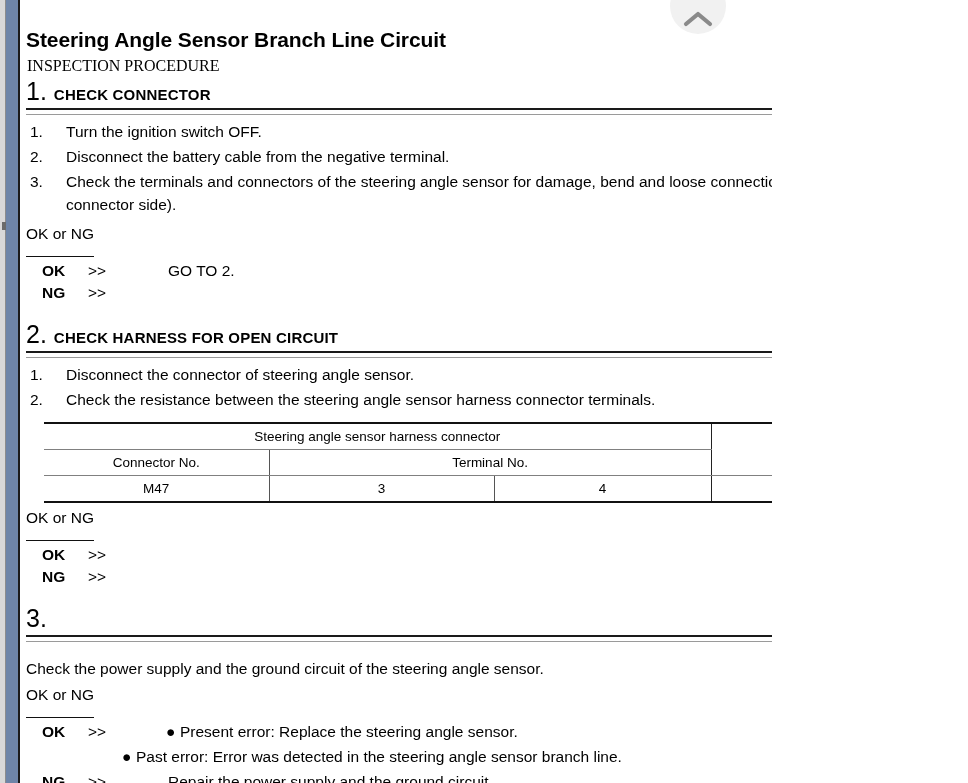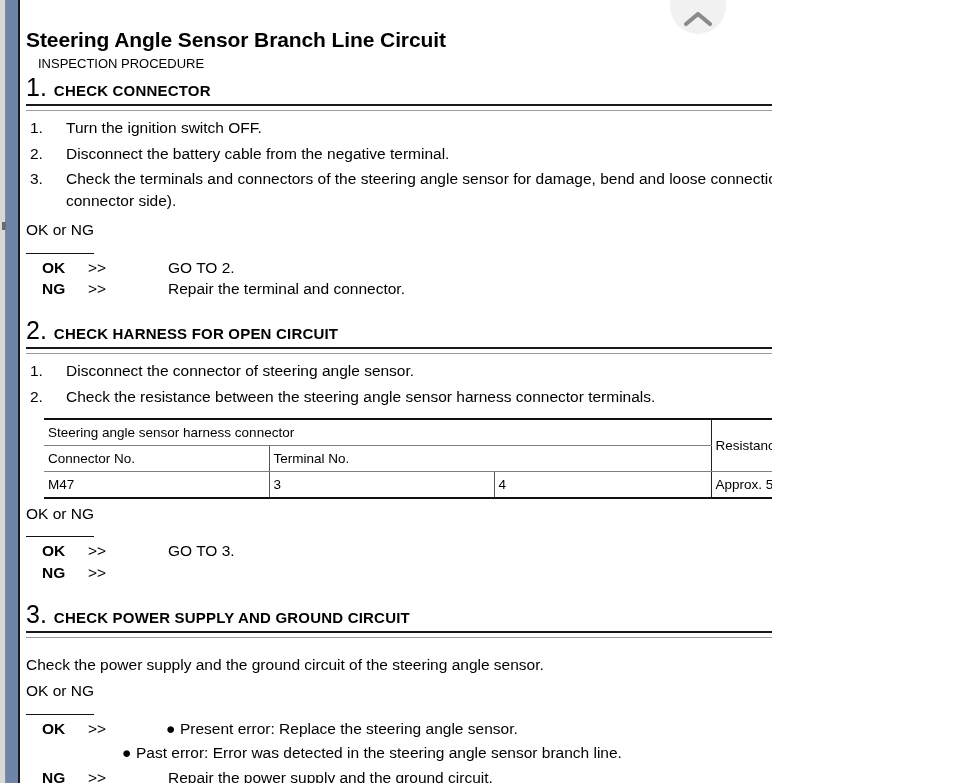--- a/index.html
+++ b/index.html
@@ -120,23 +120,24 @@
     position: absolute;
     right: 12px;
     top: 36px;
     font-size: 8.5px;
     font-style: italic;
     font-weight: normal;
     color: #3c3c3c;
     letter-spacing: 0.2px;
   }
   .section-label {
-    font-size: 13px;
+    font-size: 16px;
     line-height: 1.25;
-    margin: 4px 0 0 12px;
+    margin: 4px 0 0 1px;
+    font-family: Liberation Serif, serif;
   }
 
   
   .step-head {
     display: flex;
     align-items: baseline;
     margin-top: 3px;
   }
   .step-num {
     font-size: 25px;
@@ -231,20 +232,21 @@
 
   
   .spec-table {
     border-collapse: collapse;
     width: 890px;
     margin: 10px 0 0 18px;
     font-size: 13.5px;
     table-layout: fixed;
   }
   .spec-table td {
+    text-align: center;
     padding: 5px 4px;
     border: none;
     vertical-align: middle;
   }
   .tb-top { border-top: 2.5px solid #111 !important; }
   .tb-bot { border-bottom: 2.5px solid #111 !important; }
   .tb-thin-bot { border-bottom: 1.1px solid #808080 !important; }
   .tb-left { border-left: 1.4px solid #222 !important; }
   .vsep { border-right: 1.1px solid #555 !important; }
   .spacer-md { height: 16px; }
@@ -306,21 +308,20 @@
 
     <div class="verdicts">
       <div class="verdict">
         <span class="vk">OK</span>
         <span class="vr">&gt;&gt;</span>
         <span class="vt">GO TO 2.</span>
       </div>
       <div class="verdict">
         <span class="vk">NG</span>
         <span class="vr">&gt;&gt;</span>
-        <span class="vt">Repair the terminal and connector.</span>
       </div>
     </div>
 
     <div class="spacer-md"></div>
 
     
     <div class="step-head">
       <span class="step-num">2.</span>
       <span class="step-title">CHECK HARNESS FOR OPEN CIRCUIT</span>
     </div>
@@ -362,34 +363,32 @@
         </tr>
       </tbody>
     </table>
 
     <div class="okng-label">OK or NG</div>
 
     <div class="verdicts">
       <div class="verdict">
         <span class="vk">OK</span>
         <span class="vr">&gt;&gt;</span>
-        <span class="vt">GO TO 3.</span>
       </div>
       <div class="verdict">
         <span class="vk">NG</span>
         <span class="vr">&gt;&gt;</span>
       </div>
     </div>
 
     <div class="spacer-md"></div>
 
     
     <div class="step-head">
       <span class="step-num">3.</span>
-      <span class="step-title">CHECK POWER SUPPLY AND GROUND CIRCUIT</span>
     </div>
     <div class="rule"></div>
 
     <div class="body-text">Check the power supply and the ground circuit of the steering angle sensor.</div>
 
     <div class="okng-label">OK or NG</div>
 
     <div class="verdicts">
       <div class="verdict">
         <span class="vk">OK</span>

